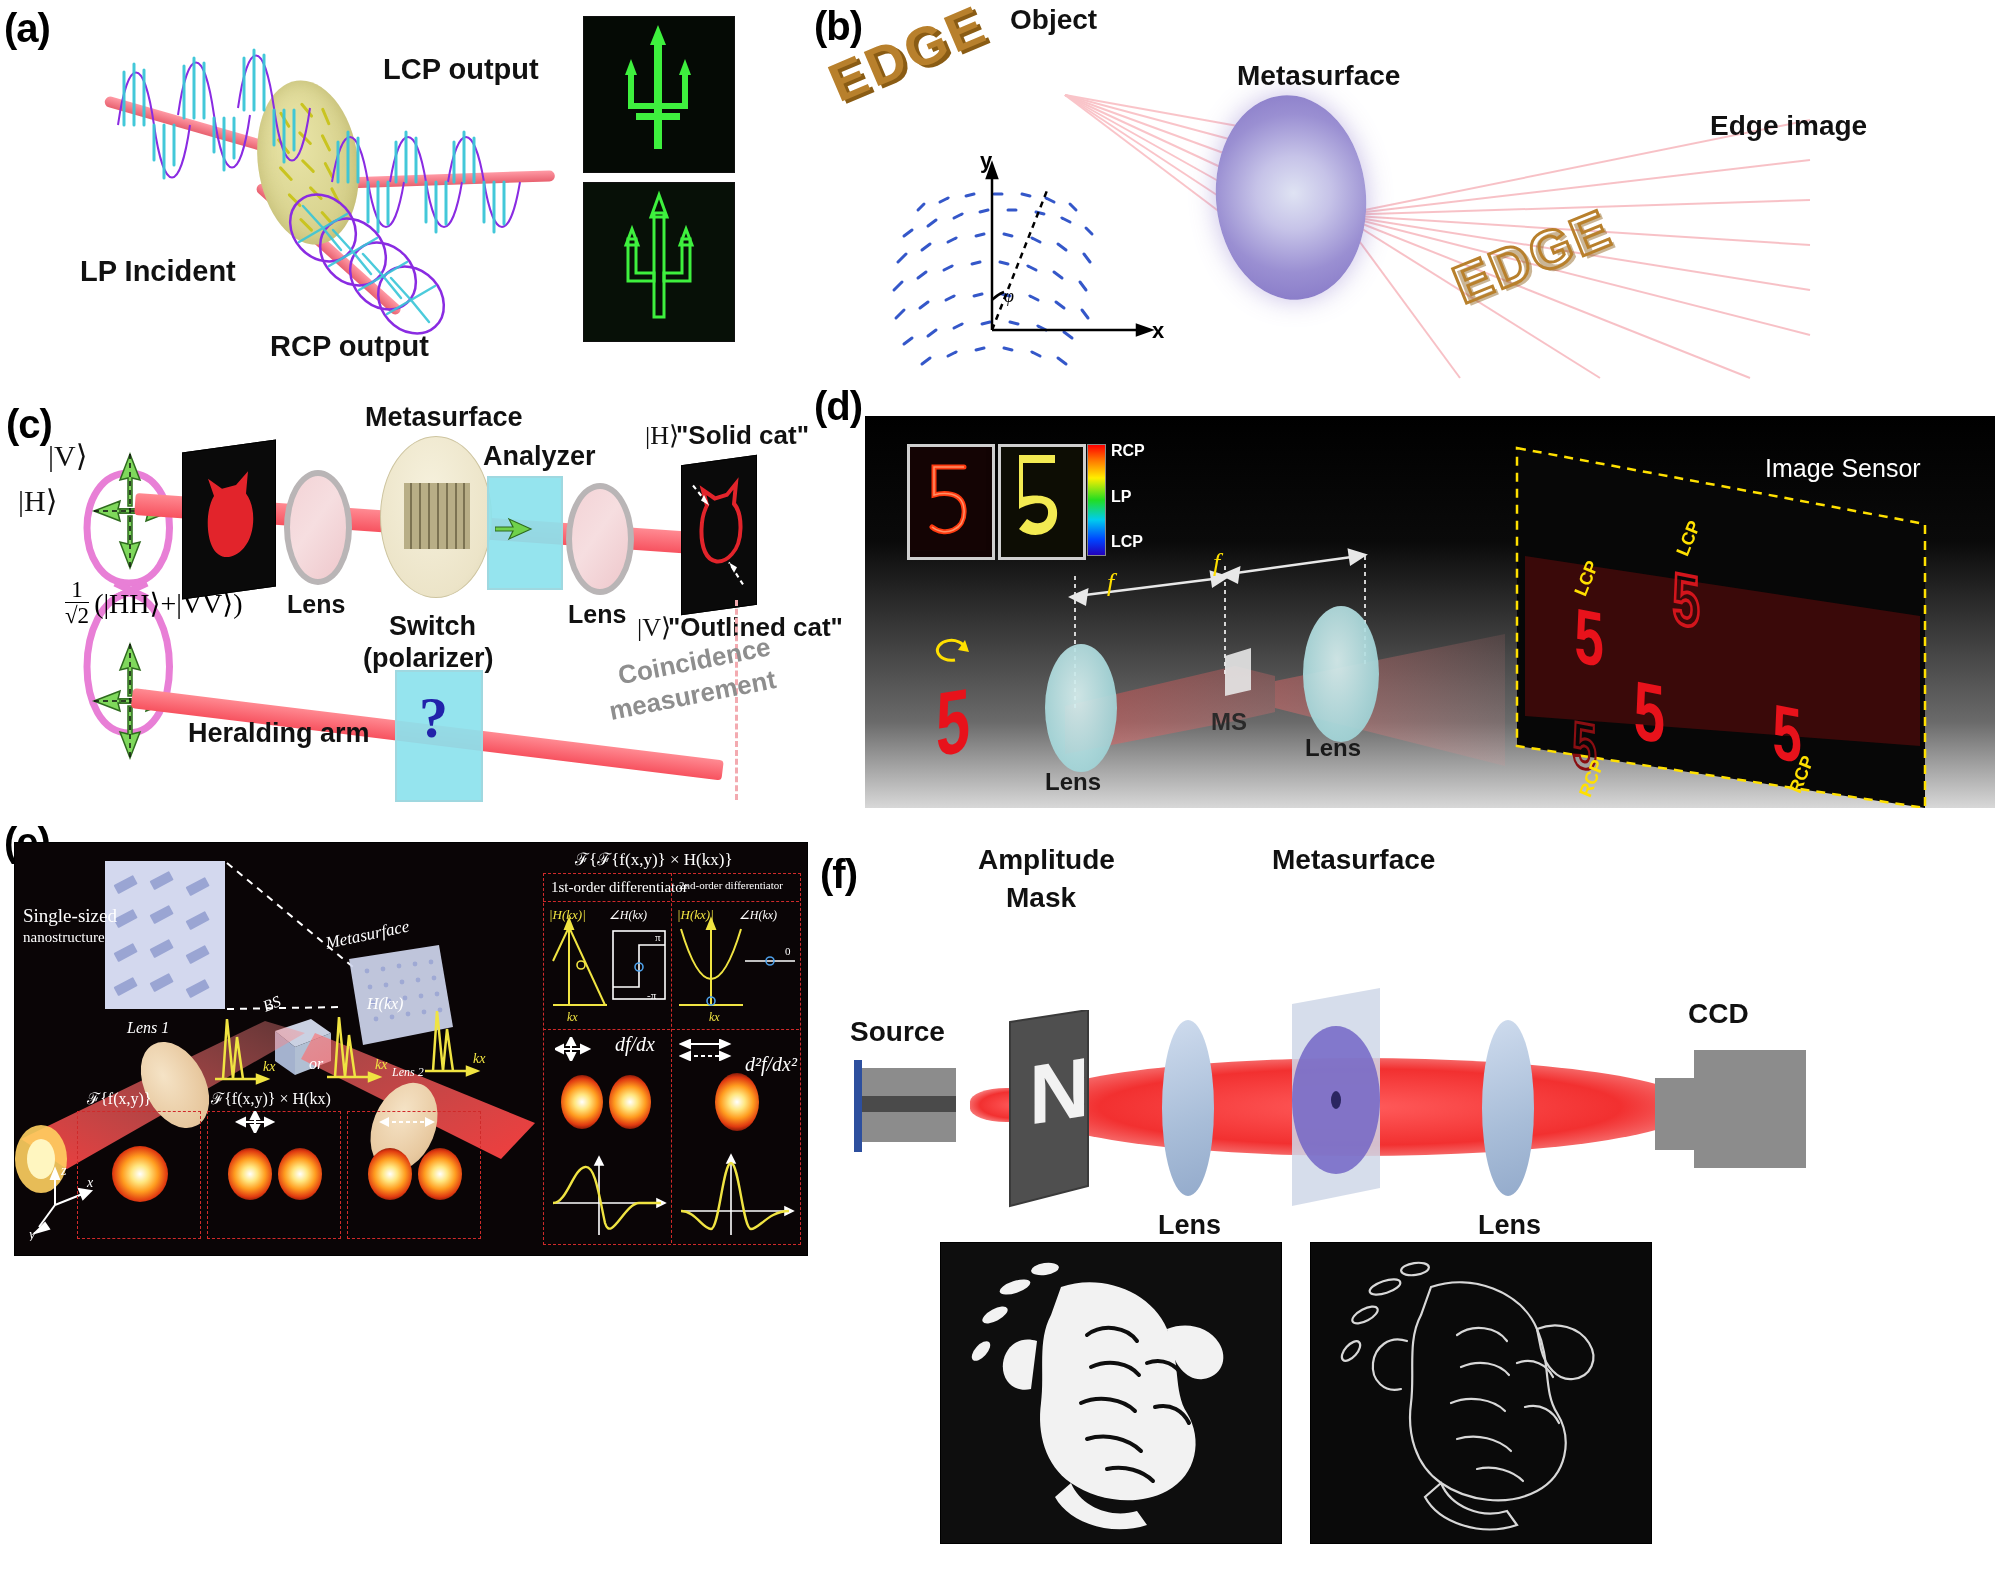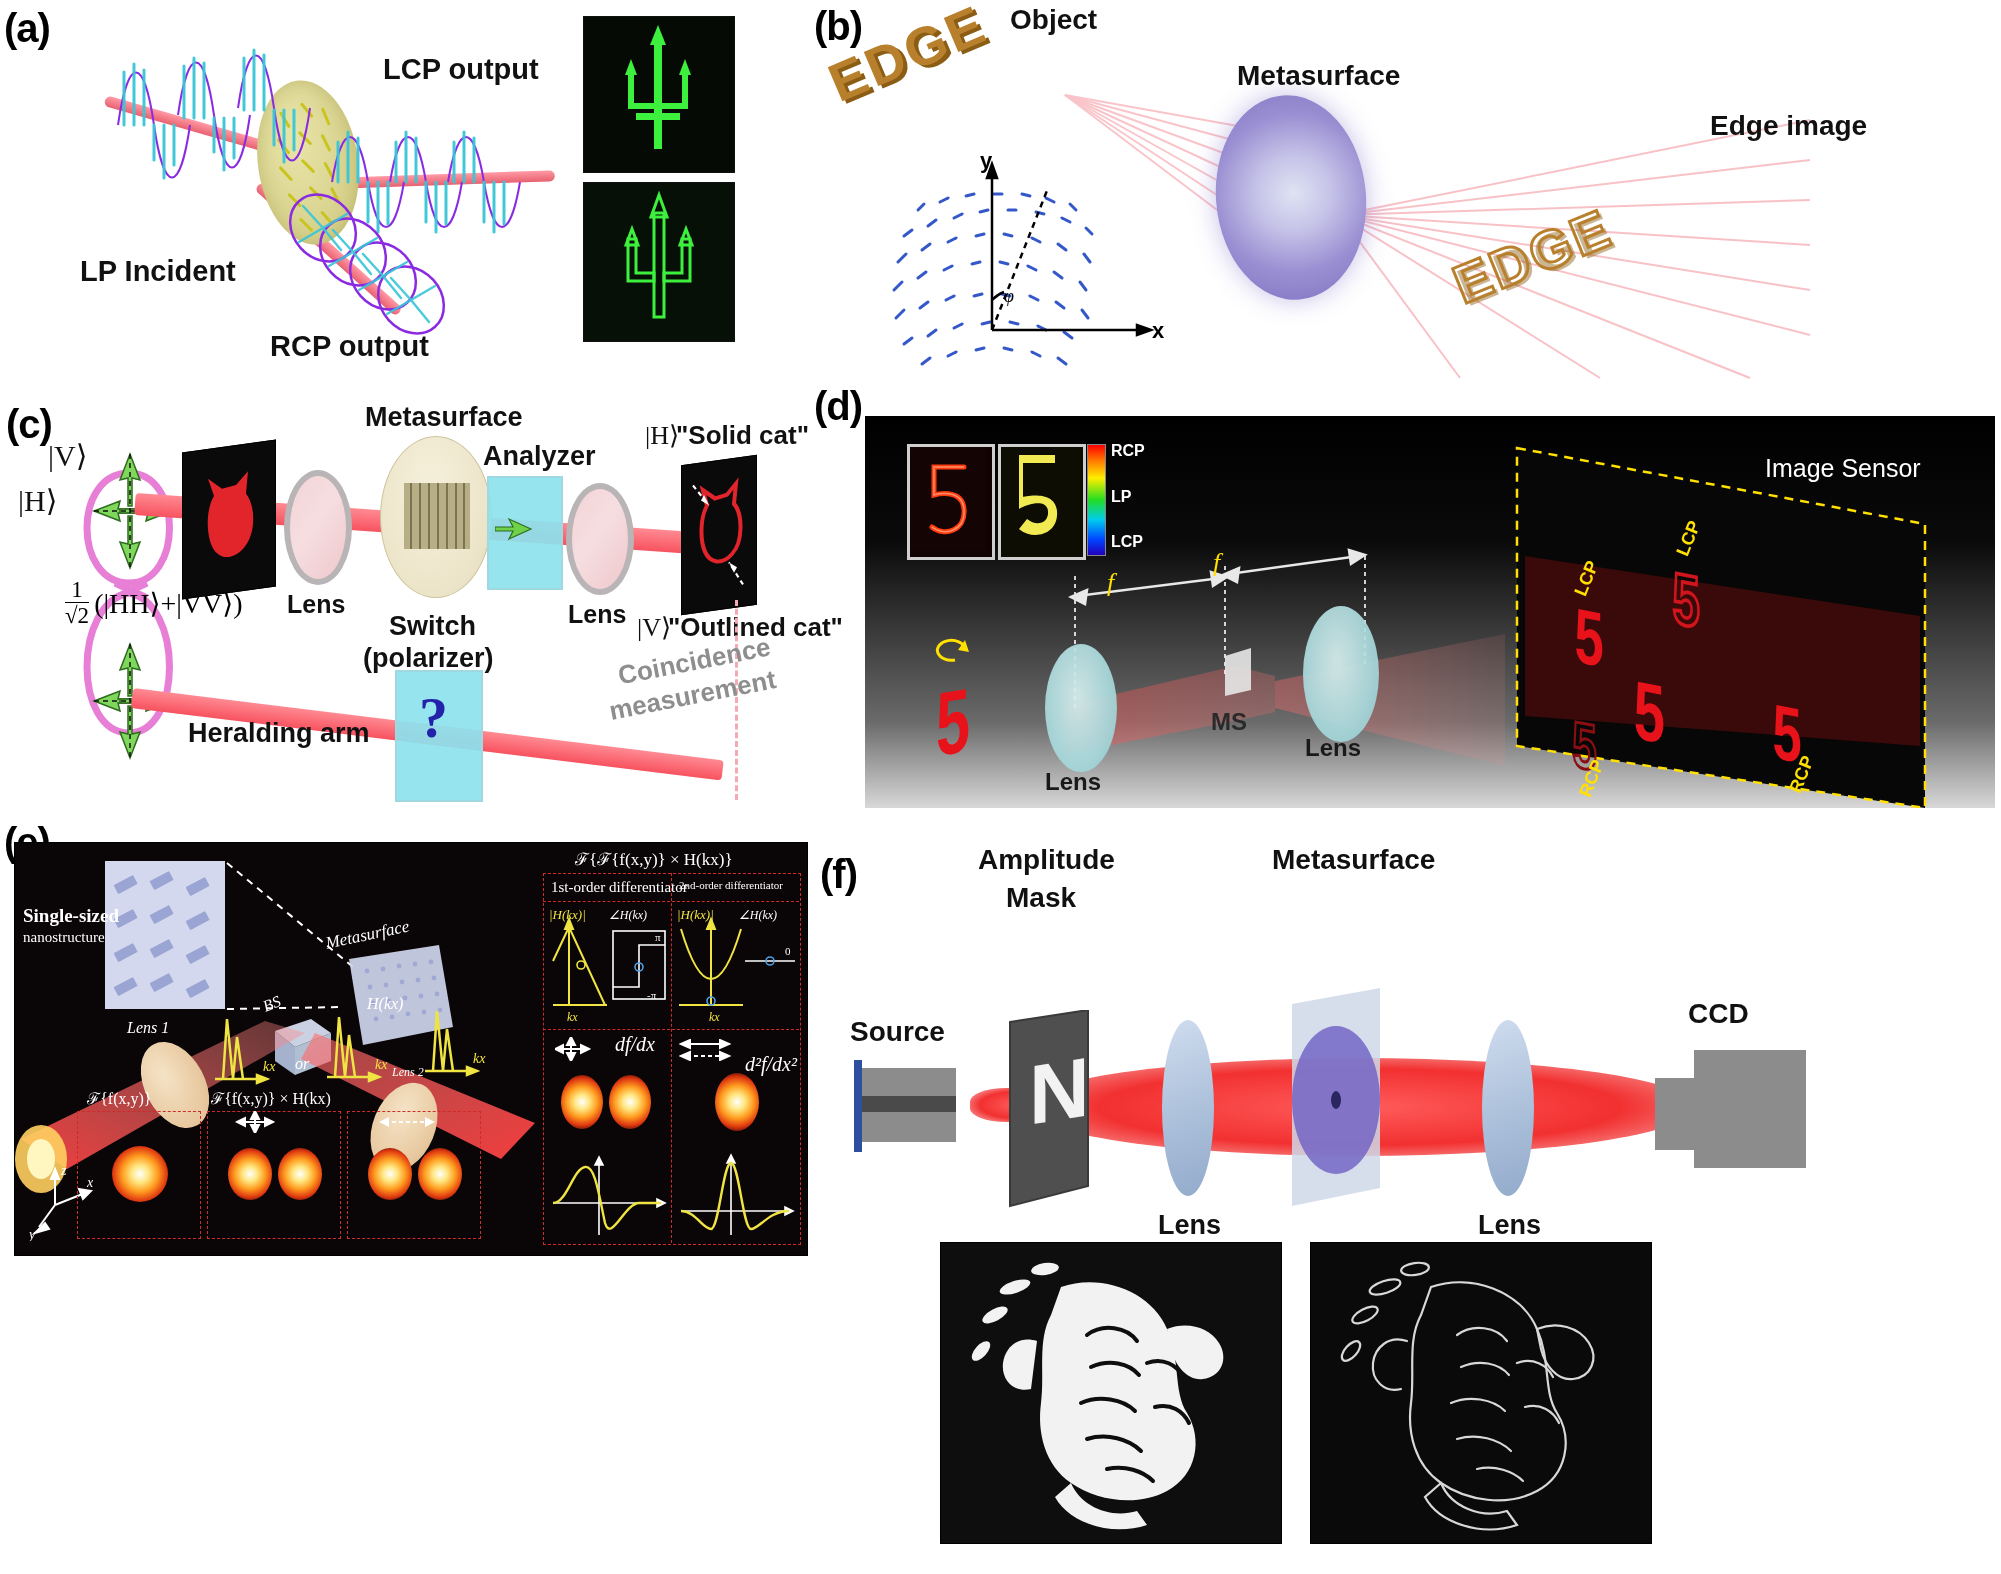--- a/index.html
+++ b/index.html
@@ -564,21 +564,21 @@
             </g>
           <g transform="rotate(-28 58 122)">
               <rect x="46" y="116" width="22" height="10" rx="1"></rect>
             </g>
           <g transform="rotate(-28 94 128)">
               <rect x="82" y="122" width="22" height="10" rx="1"></rect>
             </g>
         </g>
       </svg>
     </div>
-    <div class="eTxt" style="left:8px;top:62px;font-size:19px;font-weight:bold;">Single-sized</div>
+    <div class="eTxt" style="left:8px;top:62px;font-size:19px;">Single-sized</div>
     <div class="eTxt" style="left:8px;top:86px;font-size:15px;">nanostructure</div>
 
     <svg width="360" height="220" style="position:absolute;left:90px;top:18px;">
       <g stroke="#fff" stroke-width="2" stroke-dasharray="7 6" fill="none">
         <line x1="122" y1="2" x2="248" y2="106"></line>
         <line x1="122" y1="148" x2="236" y2="146"></line>
       </g>
     </svg>
 
     <svg width="130" height="140" style="position:absolute;left:320px;top:102px;">
@@ -649,21 +649,21 @@
         <line x1="126" y1="98" x2="176" y2="98"></line>
         <polygon points="178,98 168,94 168,102" fill="#f0e442"></polygon>
         <path d="M232,92 L236,32 L242,92 L246,50 L252,92"></path>
         <line x1="224" y1="92" x2="274" y2="92"></line>
         <polygon points="276,92 266,88 266,96" fill="#f0e442"></polygon>
       </g>
       <text x="62" y="92" fill="#f0e442" font-family="Liberation Serif" font-size="14" font-style="italic">kx</text>
       <text x="174" y="90" fill="#f0e442" font-family="Liberation Serif" font-size="14" font-style="italic">kx</text>
       <text x="272" y="84" fill="#f0e442" font-family="Liberation Serif" font-size="14" font-style="italic">kx</text>
     </svg>
-    <div class="eTxt" style="left:280px;top:212px;font-size:16px;font-style:italic;">or</div>
+    <div class="eTxt" style="left:294px;top:212px;font-size:16px;font-style:italic;">or</div>
 
     <svg width="80" height="80" style="position:absolute;left:14px;top:318px;">
       <g stroke="#fff" stroke-width="2" fill="none">
         <line x1="26" y1="44" x2="26" y2="14"></line>
           <polygon points="26,8 22,18 30,18" fill="#fff"></polygon>
         <line x1="26" y1="44" x2="56" y2="32"></line>
           <polygon points="62,30 50,28 54,38" fill="#fff"></polygon>
         <line x1="26" y1="44" x2="10" y2="66"></line>
           <polygon points="6,72 16,62 20,68" fill="#fff"></polygon>
       </g>

